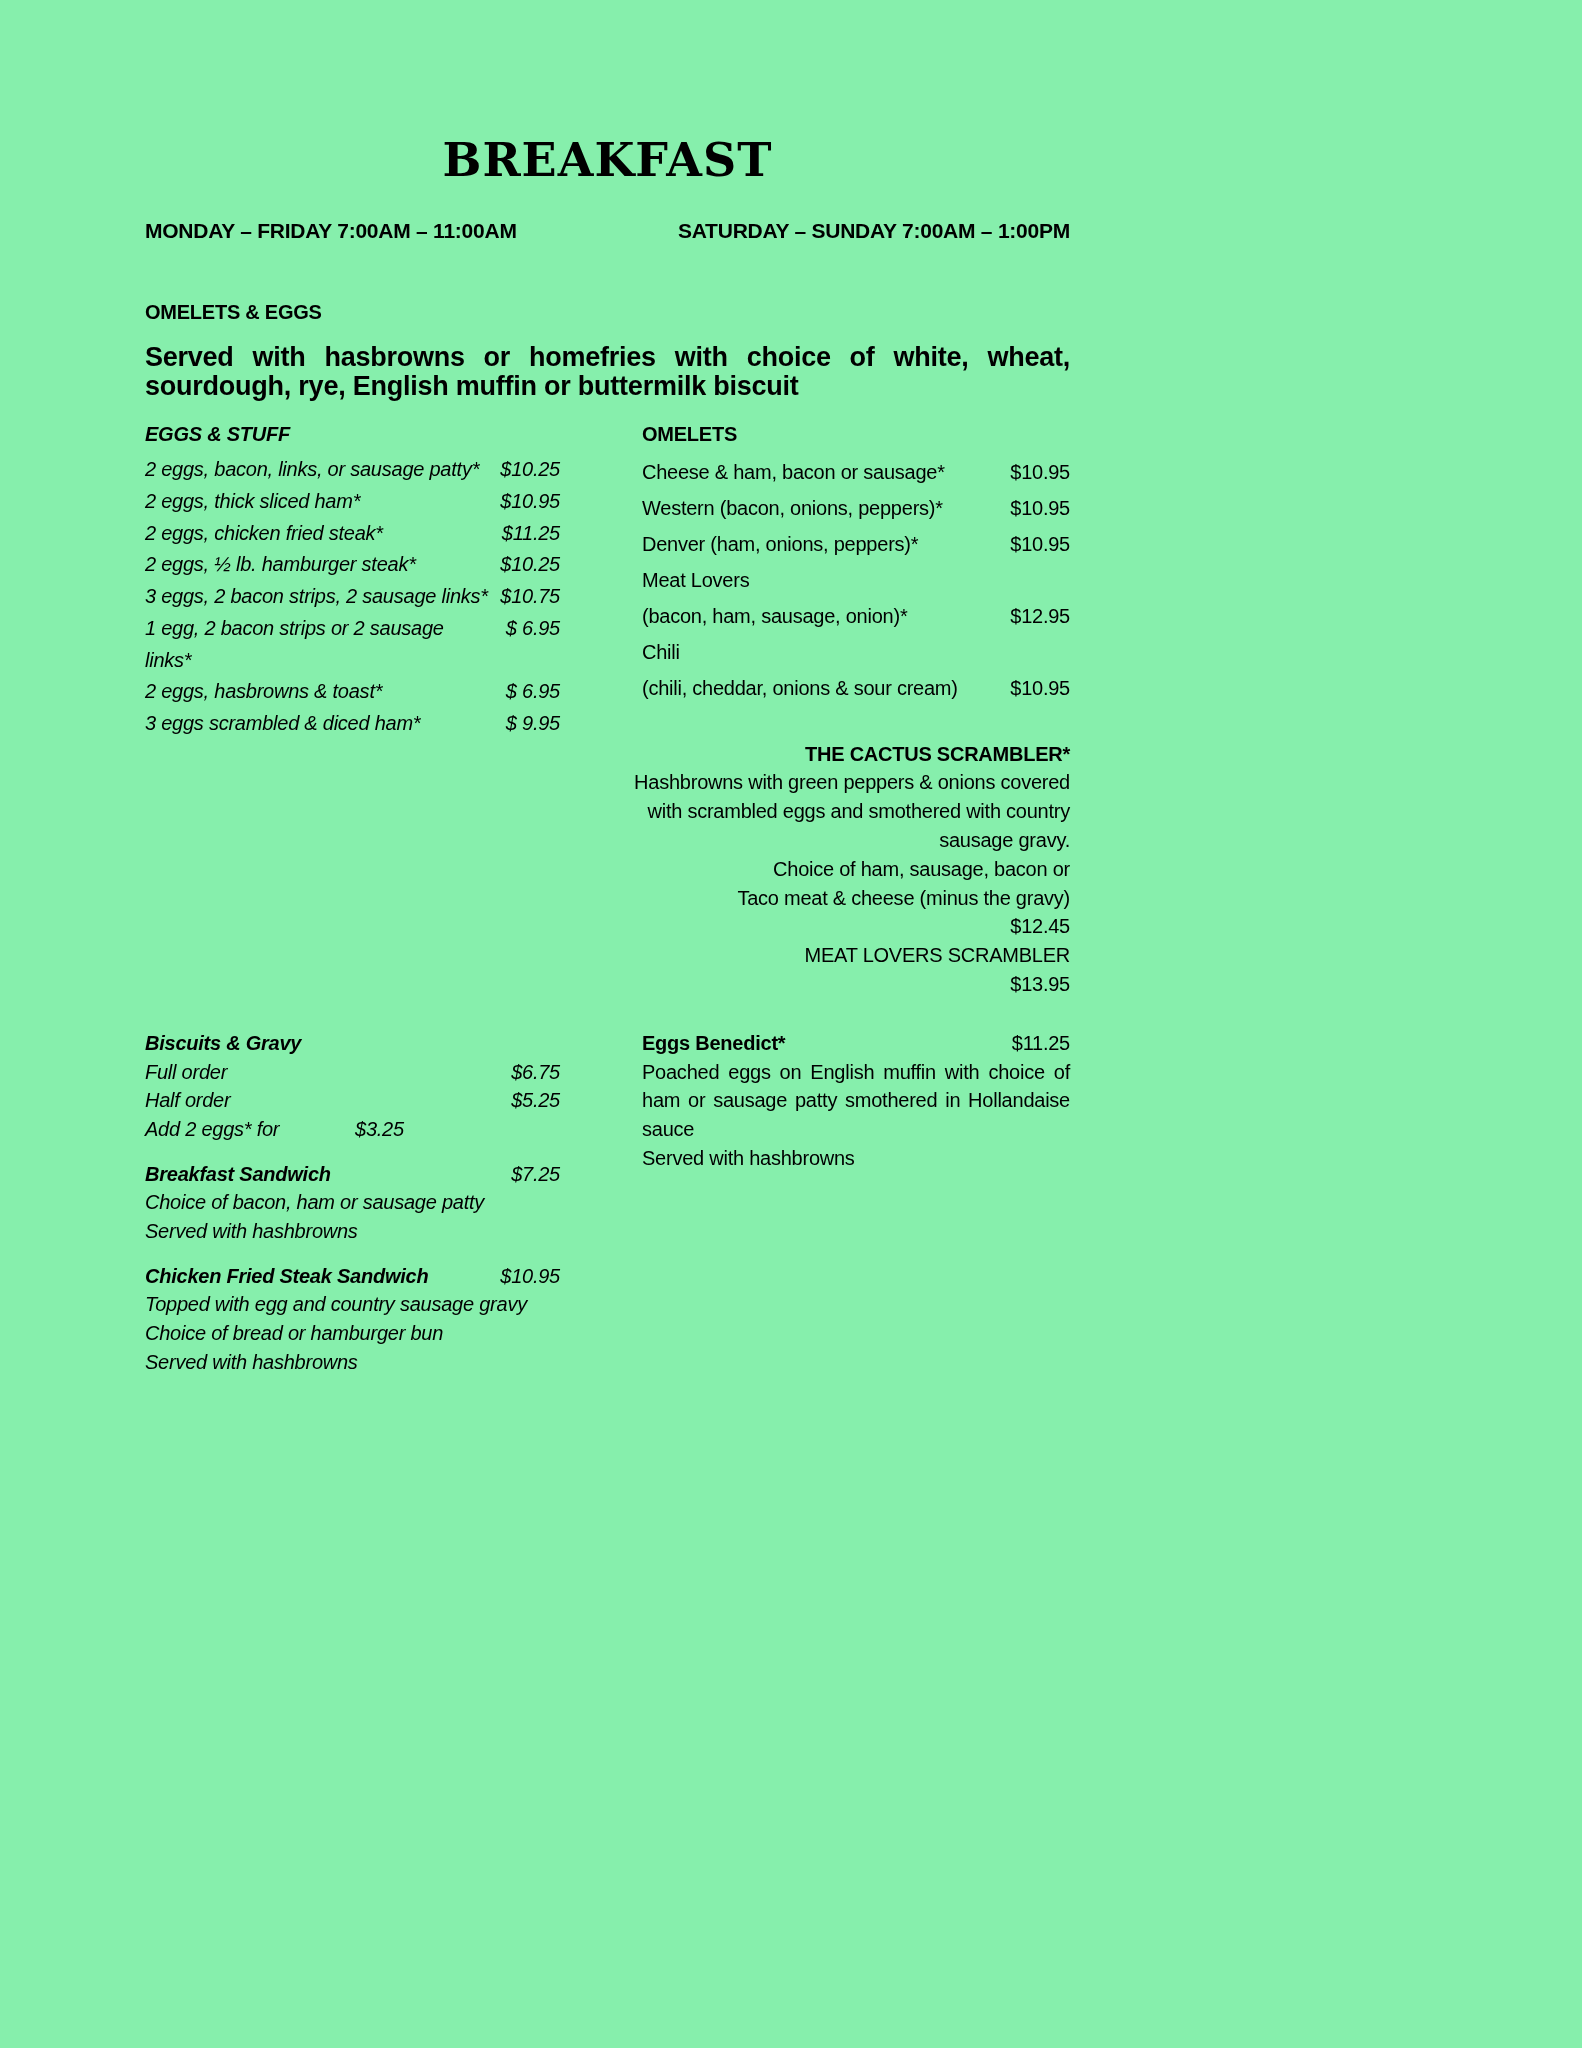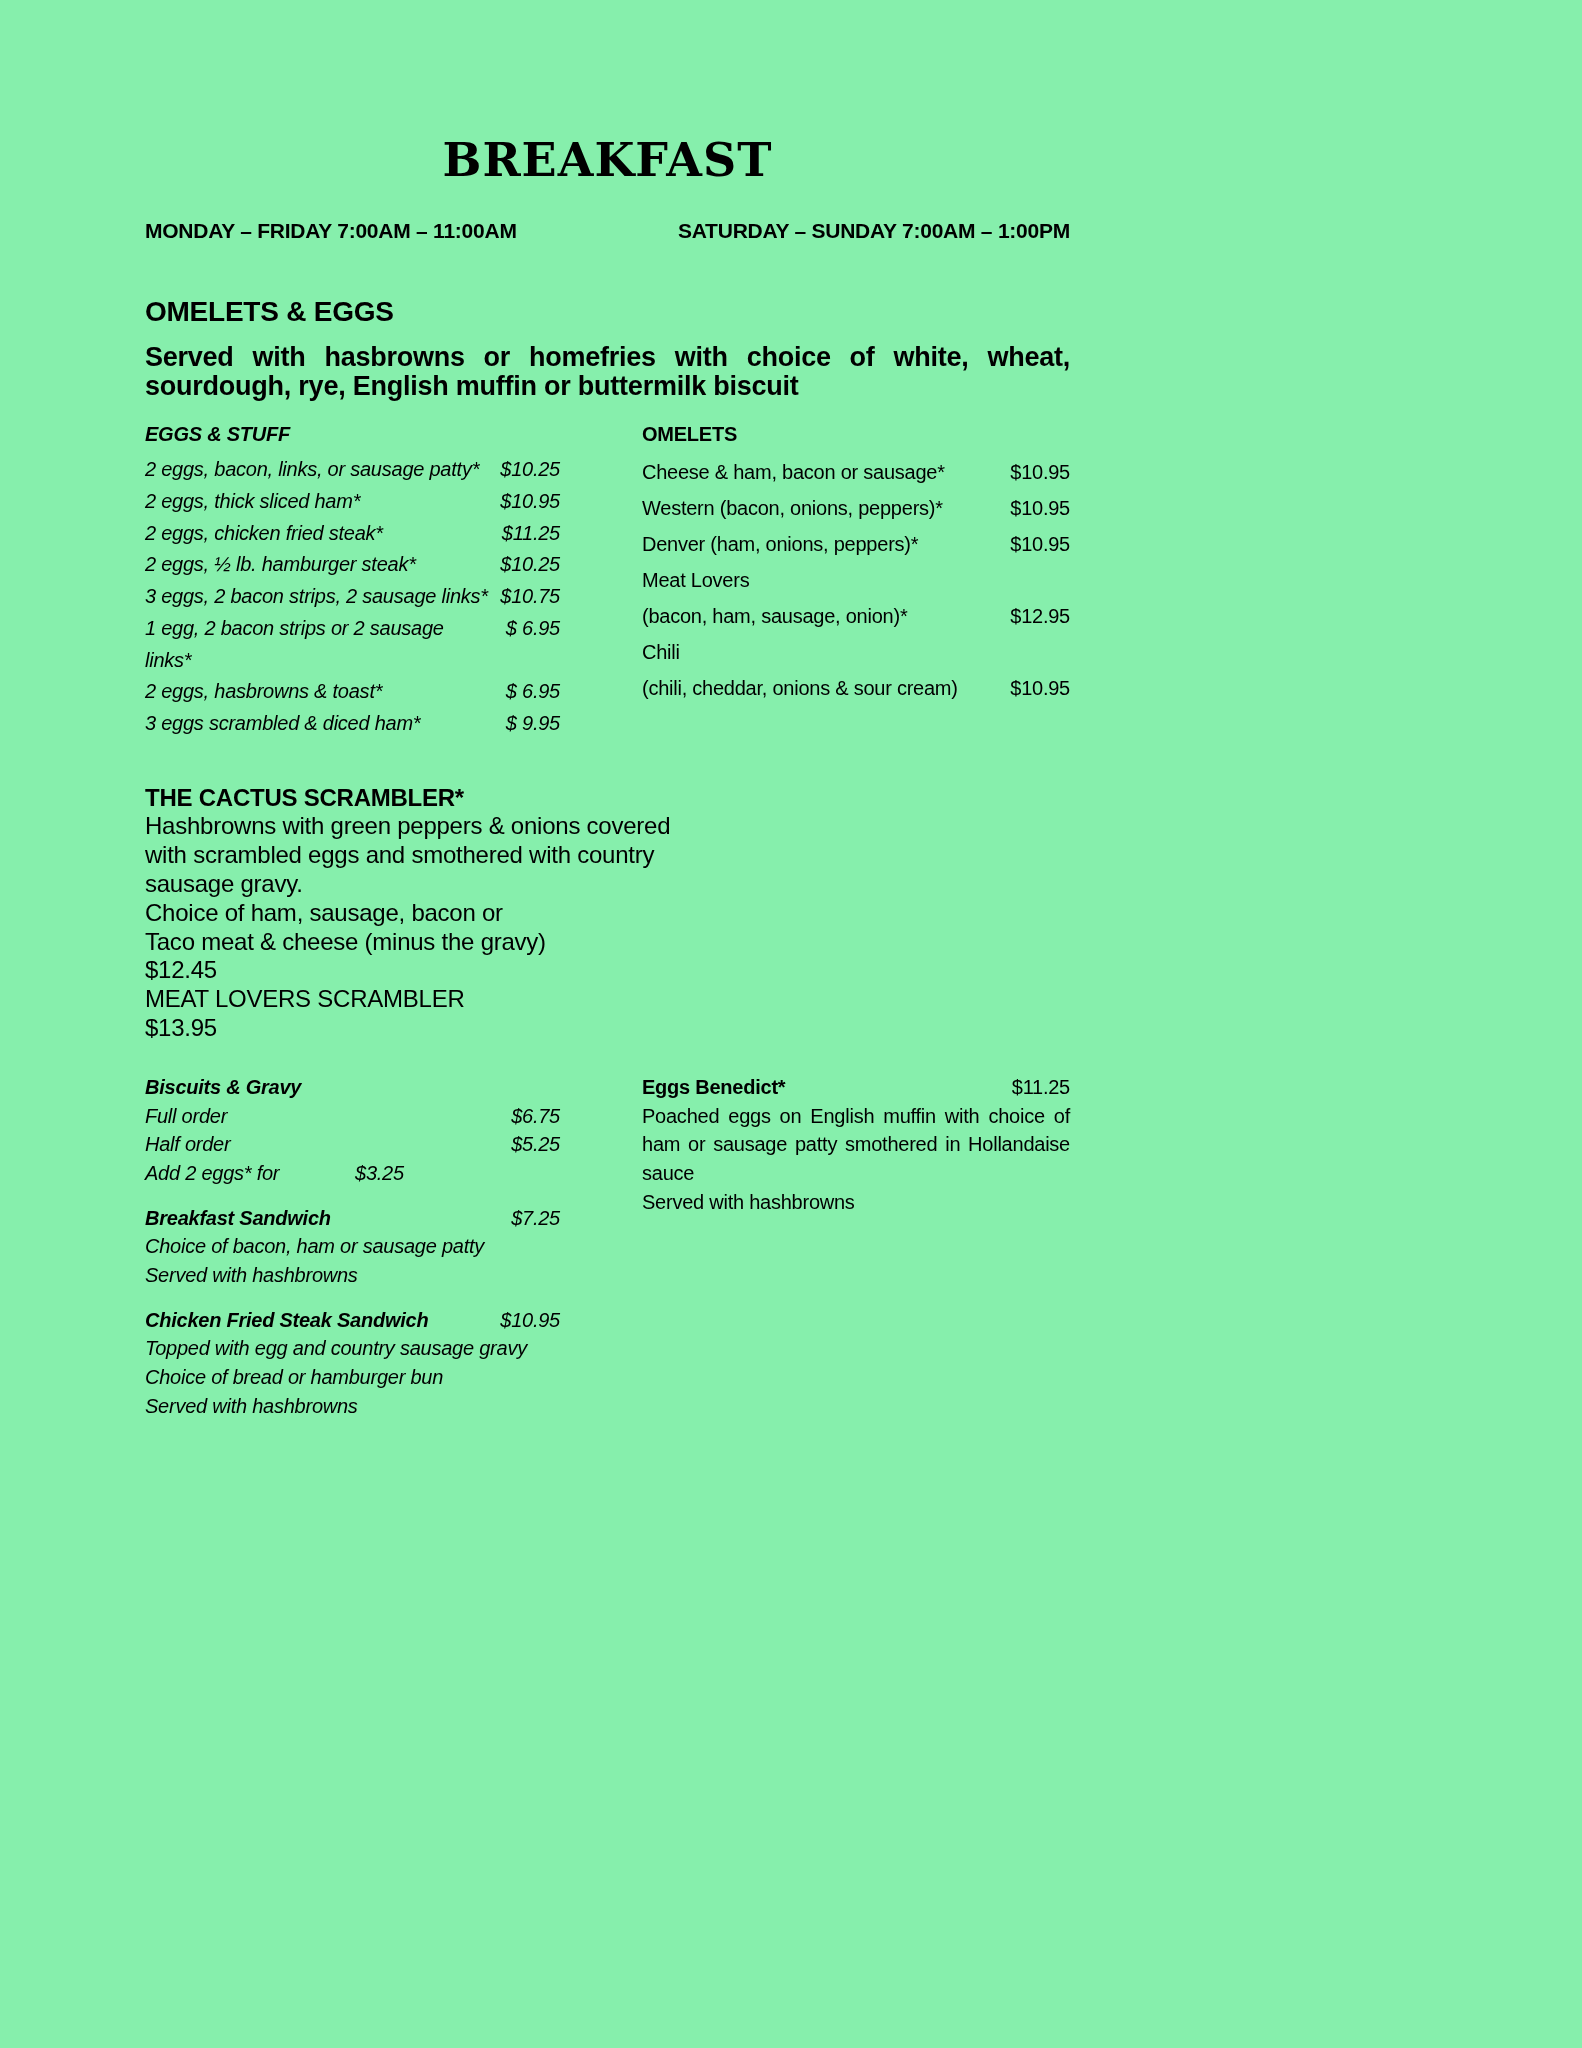--- a/index.html
+++ b/index.html
@@ -24,37 +24,37 @@
     text-align:center;
     letter-spacing:1px;
   }
 
   .hours {
     display:flex; justify-content:space-between;
     margin-top:34px;
     font-weight:bold; font-size:21px; line-height:25px;
   }
 
-  .sec-heading { margin-top:56px; font-weight:bold; font-size:28px; line-height:26px; }
+  .sec-heading { margin-top:56px; font-weight:bold; font-size:20px; line-height:26px; }
   .sec-note { margin-top:18px; font-weight:bold; font-size:27px; line-height:29px; text-align:justify; }
 
   .cols { display:flex; }
   .top-cols { margin-top:18px; }
   .col-l { width:415px; margin-right:82px;font-style:italic; }
   .col-r { width:428px; }
 
   .col-heading { font-weight:bold; font-size:20px; line-height:30px; margin-bottom:5px; }
 
   .row { display:flex; font-size:20px; }
   .eggs-list .row { line-height:31.7px; }
   .omelets-list .row { line-height:36px;gap:36px; }
   .name { flex:1 1 auto; }
   .price { flex:0 0 66px; text-align:right; white-space:pre; }
 
-  .scrambler { margin-top:44px; text-align:left; font-size:24px; line-height:28.8px; }
+  .scrambler { text-align:right; font-size:20px; line-height:28.8px; }
   .scrambler .s-title { font-weight:bold; }
 
   .bottom-cols { margin-top:30px; font-size:20px; line-height:28.7px; }
   .block { margin-bottom:16px; }
   .b-head { display:flex; }
   .b-head .bname { flex:1 1 auto; font-weight:bold; }
   .desc { text-align:justify; }
   .addrow { display:flex; }
   .addrow .alabel { width:210px; flex:0 0 210px; }
   .addrow .aprice { flex:0 0 auto; }

